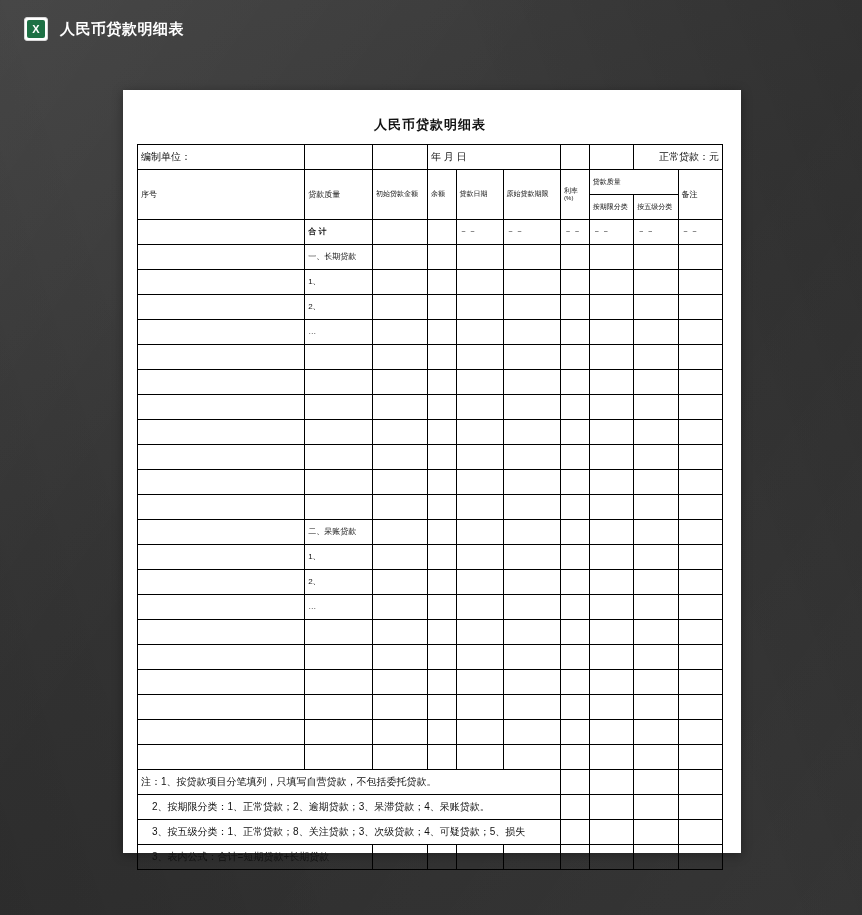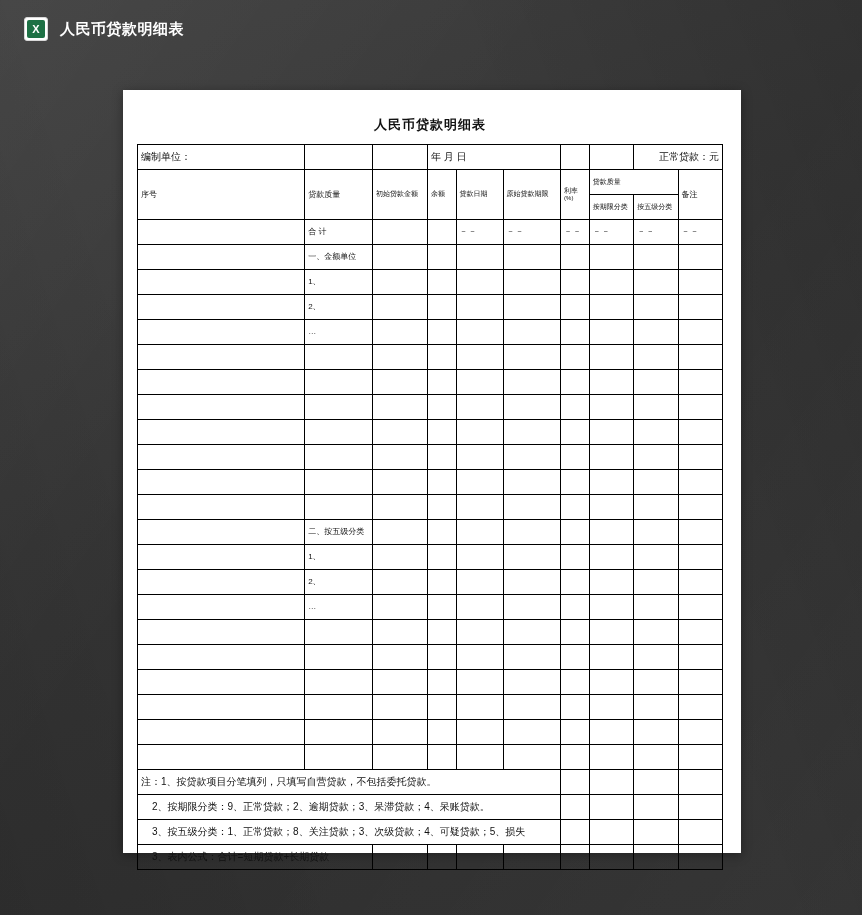--- a/index.html
+++ b/index.html
@@ -100,21 +100,21 @@
     padding: 0 3px;
     vertical-align: middle;
     line-height: 1.15;
     white-space: nowrap;
     overflow: hidden;
   }
 
   .c { }
   .l { text-align: left; }
   .r { text-align: right; }
-  .b { font-weight: normal; }
+  .b { font-weight: bold; }
 
   .hdr td { font-weight: normal; }
   .tiny { font-size: 7px; }
 
   .row-head-top td { height: 14px; }
   .row-head-bot td { height: 22px; }
 
   .metarow td {
     border: none;
     height: 18px;
@@ -202,21 +202,21 @@
         <td></td>
         <td class="c dash">－－</td>
         <td class="c dash">－－</td>
         <td class="c dash">－－</td>
         <td class="c dash">－－</td>
         <td class="c dash">－－</td>
         <td class="c dash">－－</td>
       </tr>
       <tr>
         <td></td>
-        <td class="l">一、金额单位</td>
+        <td class="l">一、长期贷款</td>
         <td></td>
         <td></td>
         <td></td>
         <td></td>
         <td></td>
         <td></td>
         <td></td>
         <td></td>
       </tr>
       <tr>
@@ -334,21 +334,21 @@
         <td></td>
         <td></td>
         <td></td>
         <td></td>
         <td></td>
         <td></td>
         <td></td>
       </tr>
       <tr>
         <td></td>
-        <td class="l">二、按五级分类</td>
+        <td class="l">二、呆账贷款</td>
         <td></td>
         <td></td>
         <td></td>
         <td></td>
         <td></td>
         <td></td>
         <td></td>
         <td></td>
       </tr>
       <tr>
@@ -461,21 +461,21 @@
       </tr>
 
       <tr class="notes">
         <td class="txt" colspan="6">注：1、按贷款项目分笔填列，只填写自营贷款，不包括委托贷款。</td>
         <td></td>
         <td></td>
         <td></td>
         <td></td>
       </tr>
       <tr class="notes">
-        <td class="txt" colspan="6" style="padding-left:14px">2、按期限分类：9、正常贷款；2、逾期贷款；3、呆滞贷款；4、呆账贷款。</td>
+        <td class="txt" colspan="6" style="padding-left:14px">2、按期限分类：1、正常贷款；2、逾期贷款；3、呆滞贷款；4、呆账贷款。</td>
         <td></td>
         <td></td>
         <td></td>
         <td></td>
       </tr>
       <tr class="notes">
         <td class="txt" colspan="6" style="padding-left:14px">3、按五级分类：1、正常贷款；8、关注贷款；3、次级贷款；4、可疑贷款；5、损失</td>
         <td></td>
         <td></td>
         <td></td>

